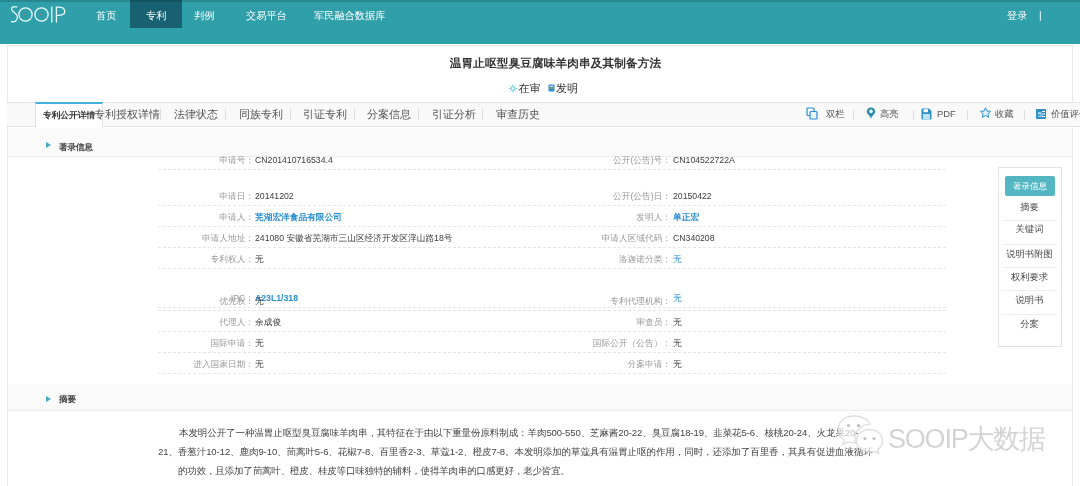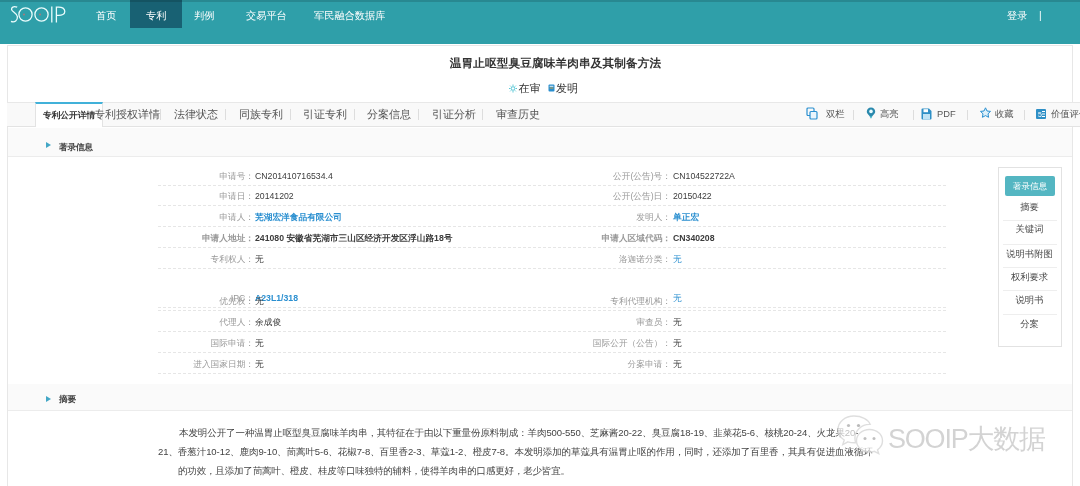--- a/index.html
+++ b/index.html
@@ -156,39 +156,39 @@
   <rect x="6" y="4.5" width="3" height="1" fill="#fff"></rect>
   <rect x="6" y="7" width="3" height="1" fill="#fff"></rect>
 </svg>
 <div class="tbtxt" style="left:1051px;">价值评估</div>
 
 <div class="sechdr" style="top:128px;height:29px;">
   <div class="tri" style="top:14px;"></div>
   <div class="txt" style="top:14px;">著录信息</div>
 </div>
 
-<div class="row" style="top:165px;">
+<div class="row" style="top:149px;">
   <span class="lab l1">申请号：</span>
     <span class="val v1">CN201410716534.4</span>
   <span class="lab l2">公开(公告)号：</span>
     <span class="val v2">CN104522722A</span>
 </div>
 <div class="row" style="top:185px;">
   <span class="lab l1">申请日：</span>
     <span class="val v1">20141202</span>
   <span class="lab l2">公开(公告)日：</span>
     <span class="val v2">20150422</span>
 </div>
 <div class="row" style="top:206px;">
   <span class="lab l1">申请人：</span>
     <span class="val v1 bluebold">芜湖宏洋食品有限公司</span>
   <span class="lab l2">发明人：</span>
     <span class="val v2 bluebold">单正宏</span>
 </div>
-<div class="row" style="top:227px;font-weight:bold;">
+<div class="row" style="top:227px;">
   <span class="lab l1">申请人地址：</span>
     <span class="val v1">241080 安徽省芜湖市三山区经济开发区浮山路18号</span>
   <span class="lab l2">申请人区域代码：</span>
     <span class="val v2">CN340208</span>
 </div>
 <div class="row" style="top:248px;font-family:Liberation Serif, serif;">
   <span class="lab l1">专利权人：</span>
     <span class="val v1">无</span>
   <span class="lab l2">洛迦诺分类：</span>
     <span class="val v2 blue">无</span>

